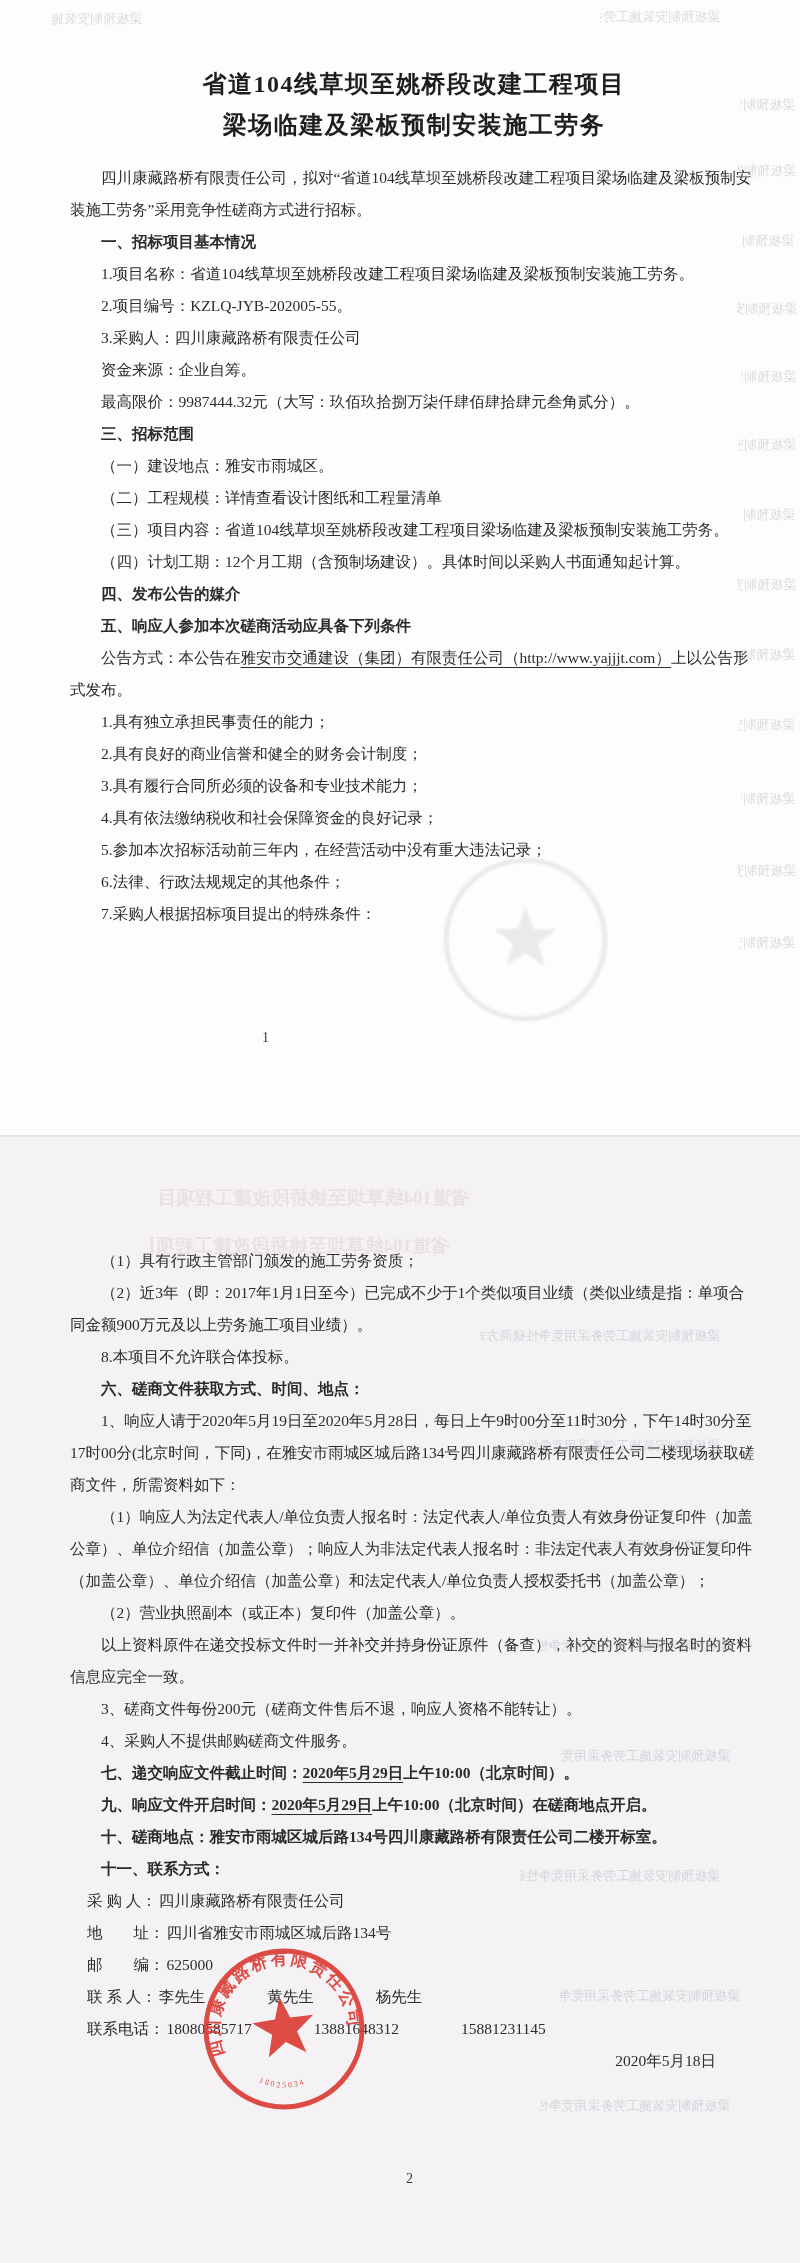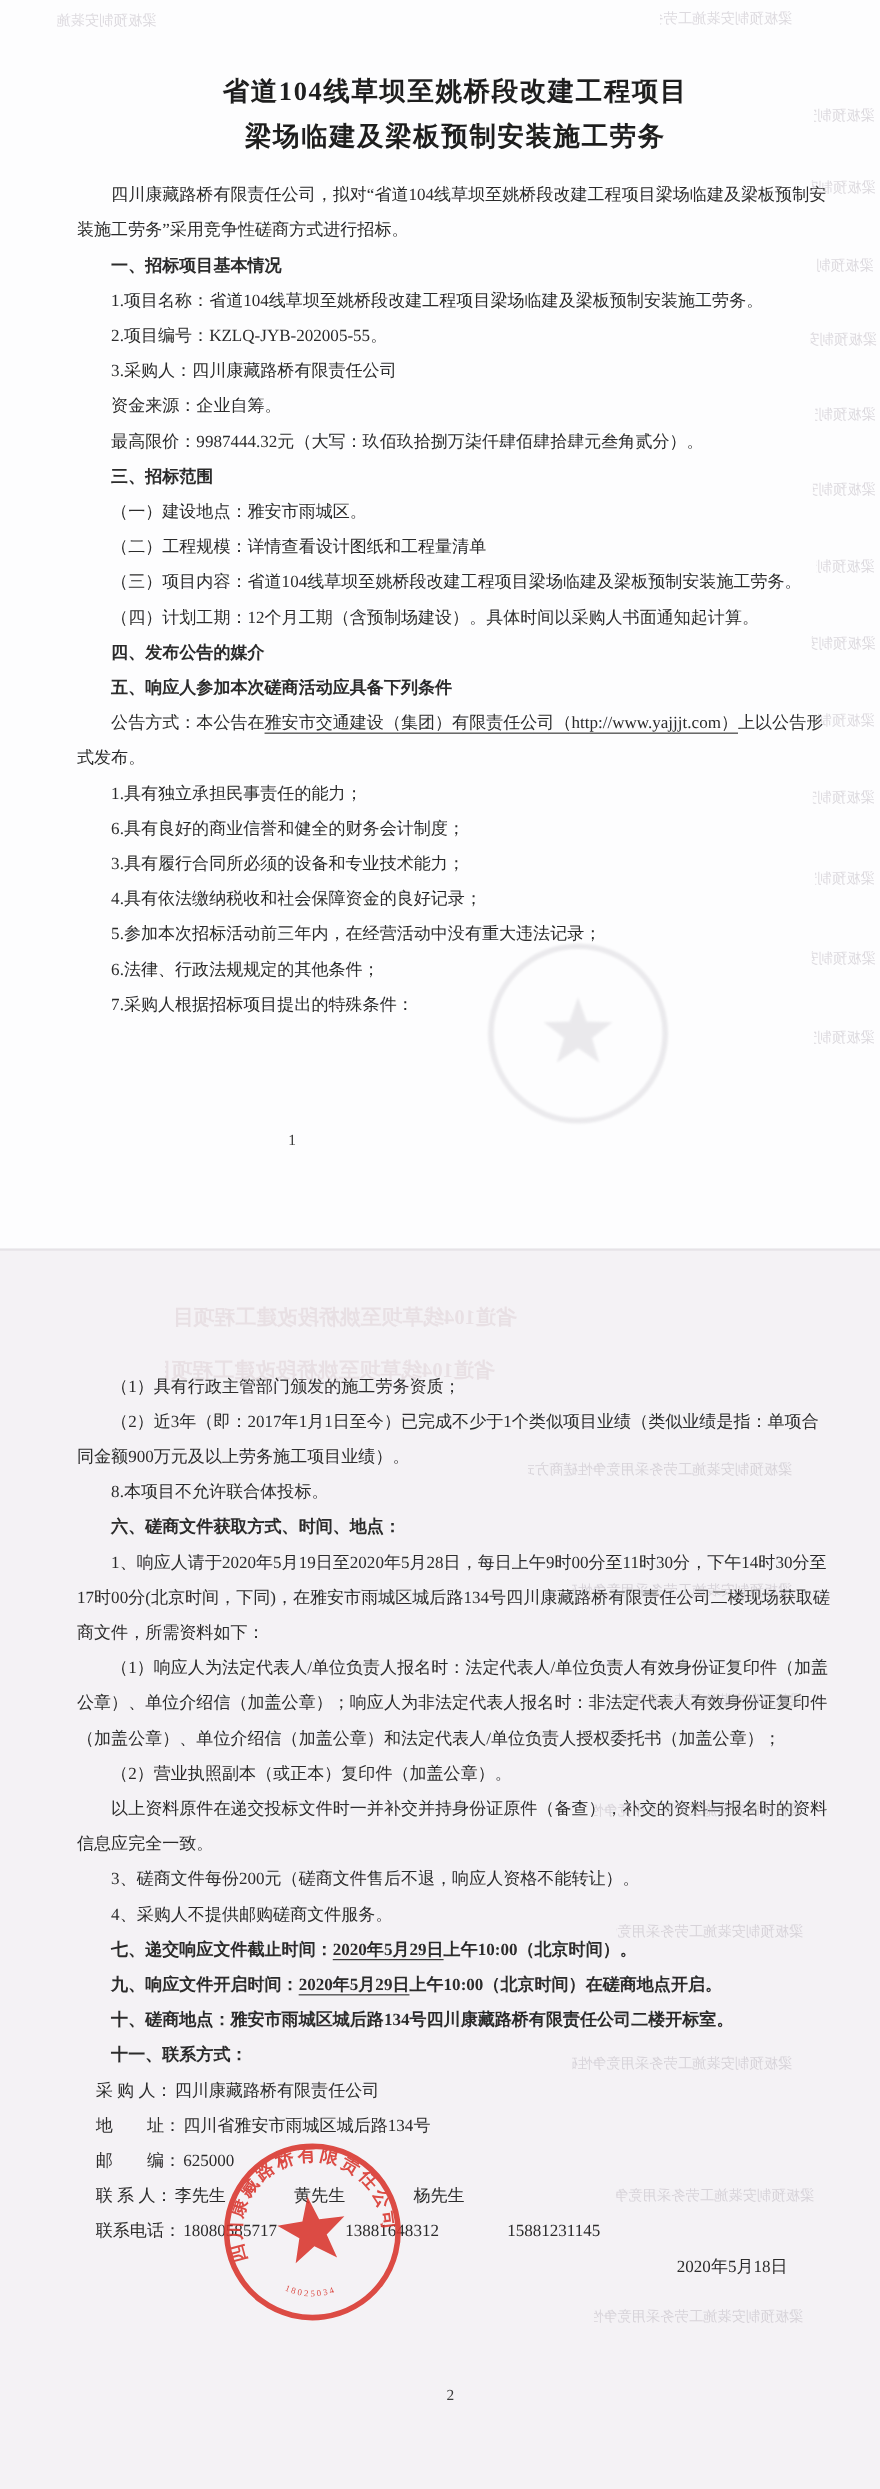--- a/index.html
+++ b/index.html
@@ -55,21 +55,21 @@
         <p class="doc para"><span>最高限价：9987444.32元（大写：玖佰玖拾捌万柒仟肆佰肆拾肆元叁角贰分）。</span></p>
         <p class="doc heading"><span>三、招标范围</span></p>
         <p class="doc para"><span>（一）建设地点：雅安市雨城区。</span></p>
         <p class="doc para"><span>（二）工程规模：详情查看设计图纸和工程量清单</span></p>
         <p class="doc para"><span>（三）项目内容：省道104线草坝至姚桥段改建工程项目梁场临建及梁板预制安装施工劳务。</span></p>
         <p class="doc para"><span>（四）计划工期：12个月工期（含预制场建设）。具体时间以采购人书面通知起计算。</span></p>
         <p class="doc heading"><span>四、发布公告的媒介</span></p>
         <p class="doc heading"><span>五、响应人参加本次磋商活动应具备下列条件</span></p>
         <p class="doc para"><span>公告方式：本公告在</span><span class="u">雅安市交通建设（集团）有限责任公司（http://www.yajjjt.com）</span><span>上以公告形式发布。</span></p>
         <p class="doc para"><span>1.具有独立承担民事责任的能力；</span></p>
-        <p class="doc para"><span>6.具有良好的商业信誉和健全的财务会计制度；</span></p>
+        <p class="doc para"><span>2.具有良好的商业信誉和健全的财务会计制度；</span></p>
         <p class="doc para"><span>3.具有履行合同所必须的设备和专业技术能力；</span></p>
         <p class="doc para"><span>4.具有依法缴纳税收和社会保障资金的良好记录；</span></p>
         <p class="doc para"><span>5.参加本次招标活动前三年内，在经营活动中没有重大违法记录；</span></p>
         <p class="doc para"><span>6.法律、行政法规规定的其他条件；</span></p>
         <p class="doc para"><span>7.采购人根据招标项目提出的特殊条件：</span></p>
       </div>
 
     <svg class="seal seal-ghost" style="left:438px;top:852px;" width="175" height="175" viewBox="0 0 170 170">
       <circle cx="85" cy="85" r="77" fill="none" stroke="#8d8996" stroke-width="5"></circle>
       <polygon fill="#8d8996" points="85,53 92.6,74.5 115.4,75.1 97.4,89 103.8,110.9 85,98 66.2,110.9 72.6,89 54.6,75.1 77.4,74.5"></polygon>

